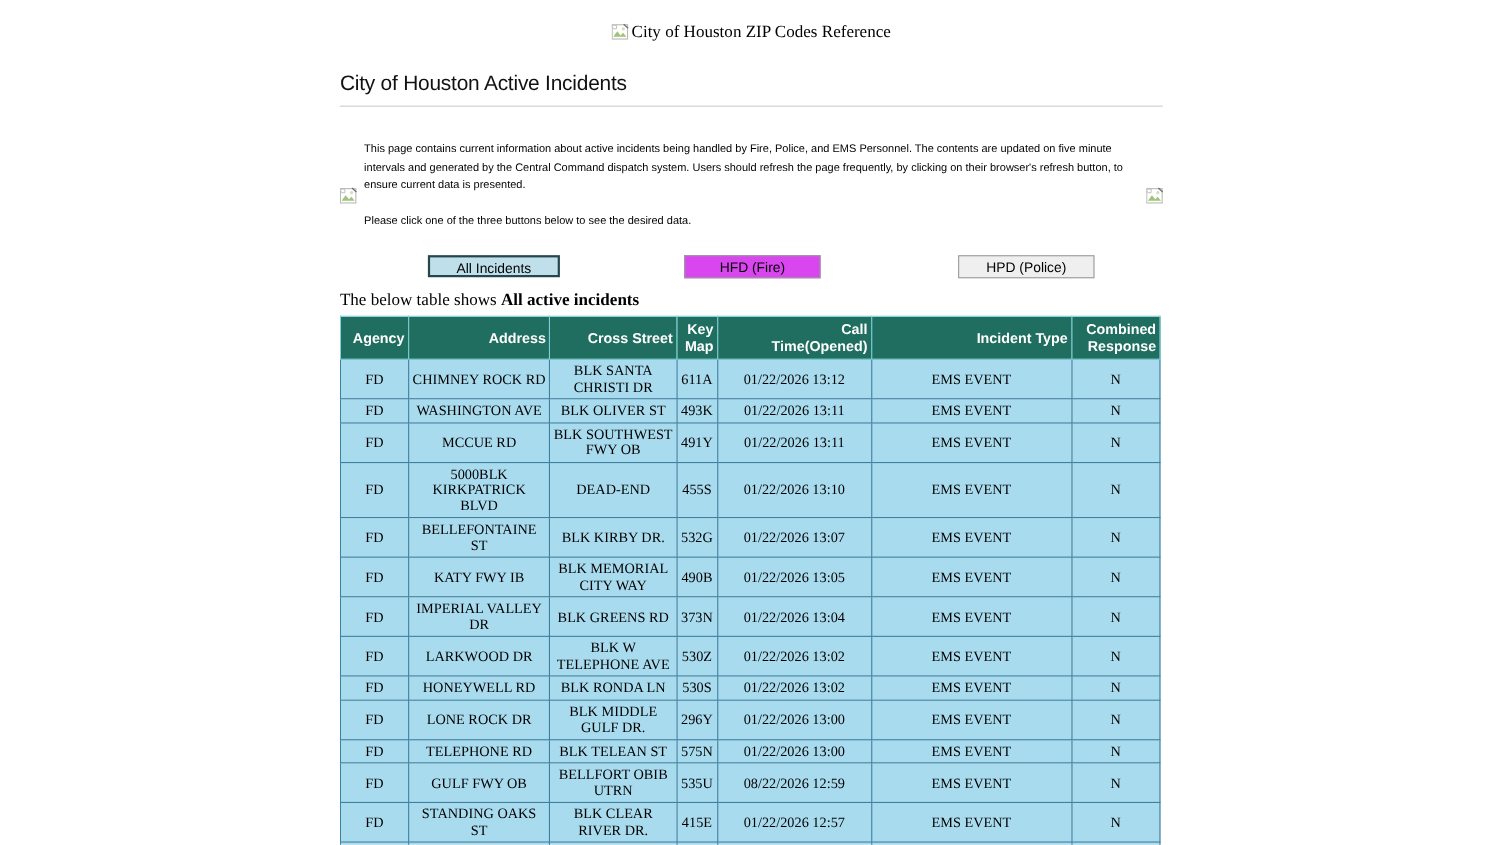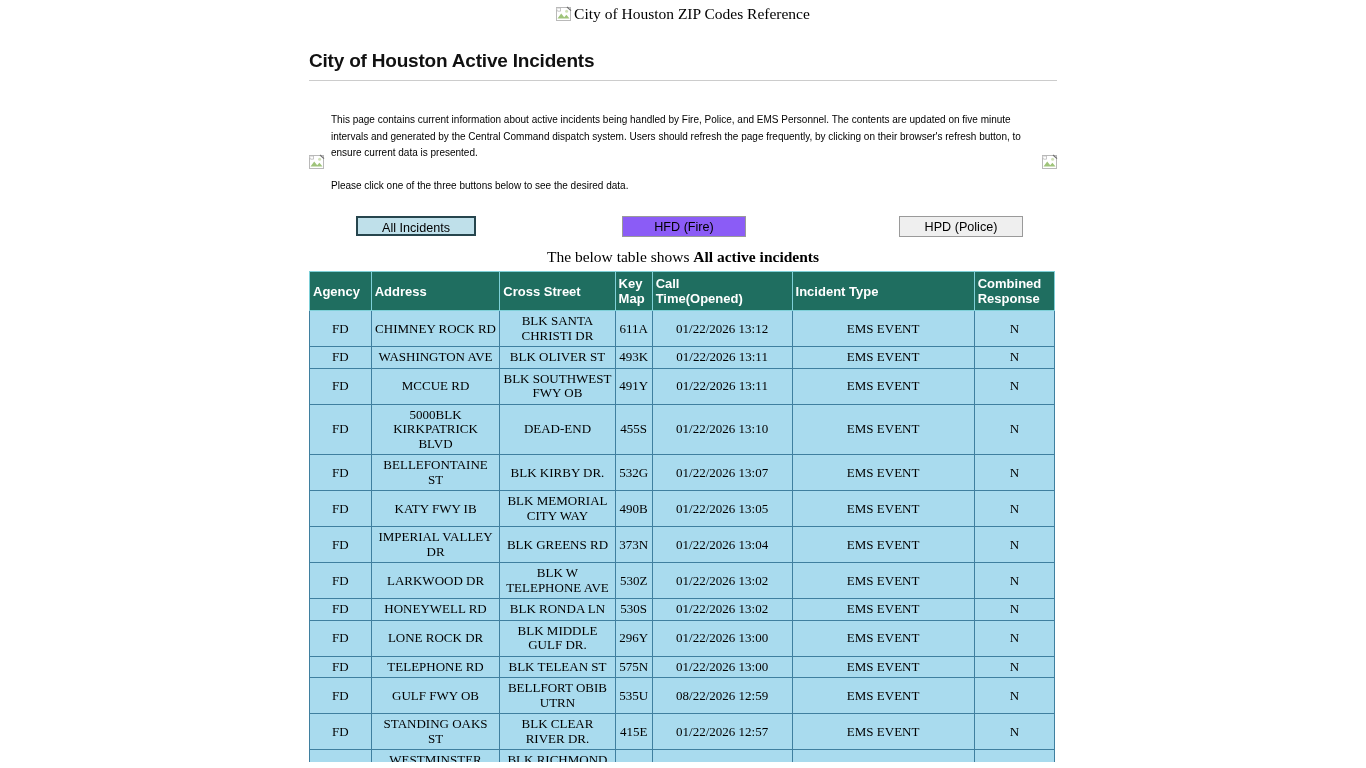--- a/index.html
+++ b/index.html
@@ -17,21 +17,21 @@
 
   .page {
     width: 1366px;
     height: 768px;
     position: relative;
   }
 
   
   .banner {
     text-align: center;
-    padding-top: 4px;
+    padding-top: 20px;
     height: 24px;
     font-family: "Liberation Serif", serif;
     font-size: 15.5px;
     line-height: 20px;
     color: #000;
     white-space: nowrap;
   }
   .broken-img {
     display: inline-block;
     vertical-align: -3px;
@@ -45,21 +45,21 @@
   
   .content {
     width: 748px;
     margin: 0 auto;
     position: relative;
   }
 
   h1.title {
     font-family: "Liberation Sans", sans-serif;
     font-size: 19px;
-    font-weight: bold;
+    font-weight: normal;
     margin: 22px 0 0 0;
     padding: 0 0 8px 0;
     letter-spacing: -0.2px;
     color: #111;
   }
   .rule {
     border: none;
     border-top: 1px solid #cccccc;
     margin: 0 0 0 0;
     height: 1px;
@@ -104,43 +104,43 @@
     font-size: 12.6px;
     text-align: center;
     line-height: 18px;
     height: 20px;
     padding: 1px 6px;
     box-sizing: border-box;
     cursor: pointer;
     color: #000;
   }
   .btn.active {
-    left: 47px;
+    left: 80px;
     width: 120px;
     background: #bfe0ea;
     border: 2px solid #26454d;
   }
   .btn.normal1 {
     left: 313px;
     width: 124px;
-    background: #8b5cf6;
+    background: #d946ef;
     border: 1px solid #9a9a9a;
     height: 21px;
   }
   .btn.normal2 {
-    left: 590px;
+    left: 562px;
     width: 124px;
     background: #efefef;
     border: 1px solid #9a9a9a;
     height: 21px;
   }
 
   
   .caption {
-    text-align: center;
+    text-align: left;
     font-family: "Liberation Serif", serif;
     font-size: 15.5px;
     line-height: 18px;
     margin-top: 6px;
     color: #000;
   }
   .caption b { font-weight: bold; }
 
   
   table.incidents {
@@ -149,21 +149,21 @@
     width: 746px;
     font-family: "Liberation Serif", serif;
     table-layout: fixed;
   }
   table.incidents th {
     background: #1f6e60;
     color: #ffffff;
     font-family: "Liberation Sans", sans-serif;
     font-size: 13px;
     font-weight: bold;
-    text-align: left;
+    text-align: right;
     border: 1px solid #7fd0d8;
     padding: 4px 3px;
     line-height: 15px;
   }
   table.incidents td {
     background: #a9dbee;
     color: #000000;
     font-size: 13px;
     text-align: center;
     border: 1px solid #3f7f9f;

